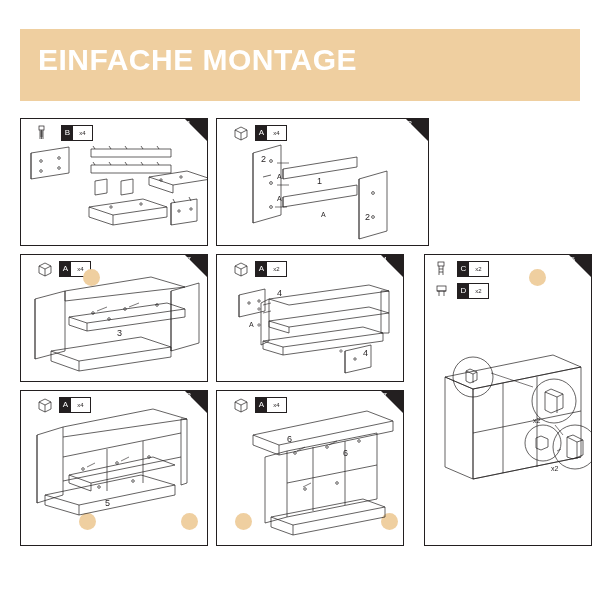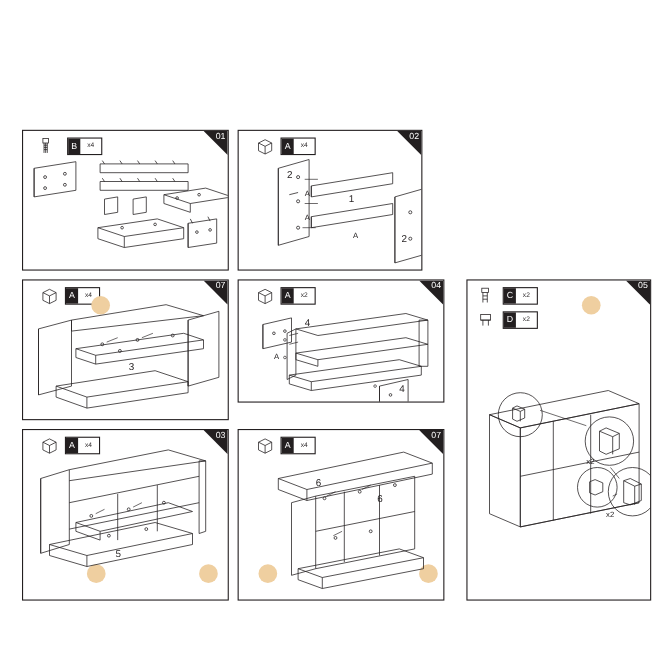--- a/index.html
+++ b/index.html
@@ -68,21 +68,21 @@
     position: absolute;
     right: 0;
     top: 0;
     width: 0;
     height: 0;
     border-left: 22px solid transparent;
     border-top: 22px solid #231f20;
   }
   .corner .num {
     position: absolute;
-    right: 2px;
+    right: 16px;
     top: 0px;
     font-size: 8px;
     color: #ffffff;
     line-height: 10px;
   }
   
   .hw {
     position: absolute;
     border: 1px solid #231f20;
     box-sizing: border-box;
@@ -128,20 +128,23 @@
     line-height: 7px;
   }
   svg { display: block; }
   .sv { position: absolute; left: 0; top: 0; }
 </style>
 </head>
 <body>
 
 <div class="page">
 
+  <div class="title-band">
+    <div class="title-text">EINFACHE MONTAGE</div>
+  </div>
 
   <div class="grid">
 
     <div class="panel" style="left:0px; top:0px; width:188px; height:128px;">
       <div class="corner">
         <div class="tri"></div>
         <div class="num">01</div>
       </div>
 
       <div class="hw" style="left:40px; top:6px;">
@@ -198,21 +201,21 @@
           </g>
 
           <g>
             <path d="M74 62 L86 60 L86 74 L74 76 Z"></path>
             <path d="M100 62 L112 60 L112 74 L100 76 Z"></path>
           </g>
         </g>
       </svg>
     </div>
 
-    <div class="panel" style="left:196px; top:0px; width:168px; height:128px;">
+    <div class="panel" style="left:196px; top:0px; width:213px; height:128px;">
       <div class="corner">
         <div class="tri"></div>
         <div class="num">02</div>
       </div>
 
       <div class="hw" style="left:38px; top:6px;">
         <div class="hw-letter">A</div>
         <div class="hw-qty">x4</div>
       </div>
 
@@ -323,21 +326,21 @@
           </g>
           <g stroke-width="0.6">
             <path d="M76 56 L86 52 M108 52 L118 48"></path>
           </g>
         </g>
       </svg>
 
       <div class="lbl" style="left:96px; top:74px;">3</div>
     </div>
 
-    <div class="panel" style="left:196px; top:136px; width:188px; height:112px;">
+    <div class="panel" style="left:196px; top:136px; width:188px; height:128px;">
       <div class="corner">
         <div class="tri"></div>
         <div class="num">04</div>
       </div>
 
       <div class="hw" style="left:38px; top:6px;">
         <div class="hw-letter">A</div>
         <div class="hw-qty">x2</div>
       </div>
 

